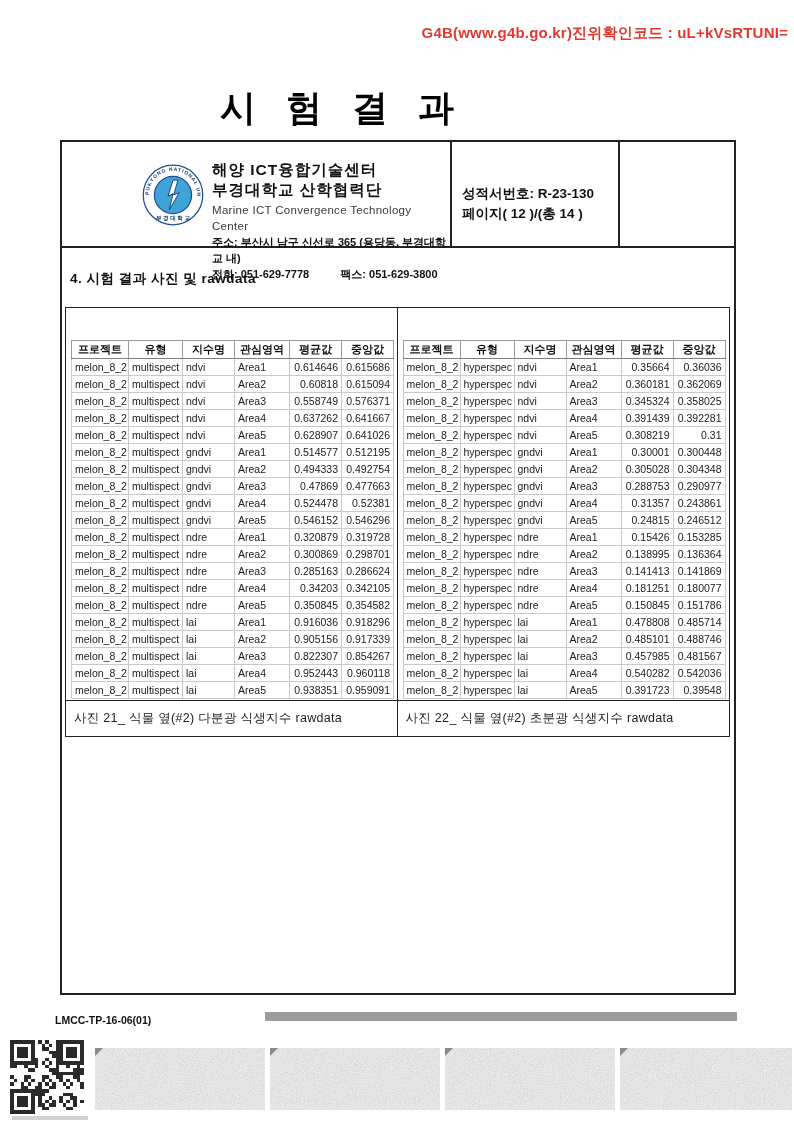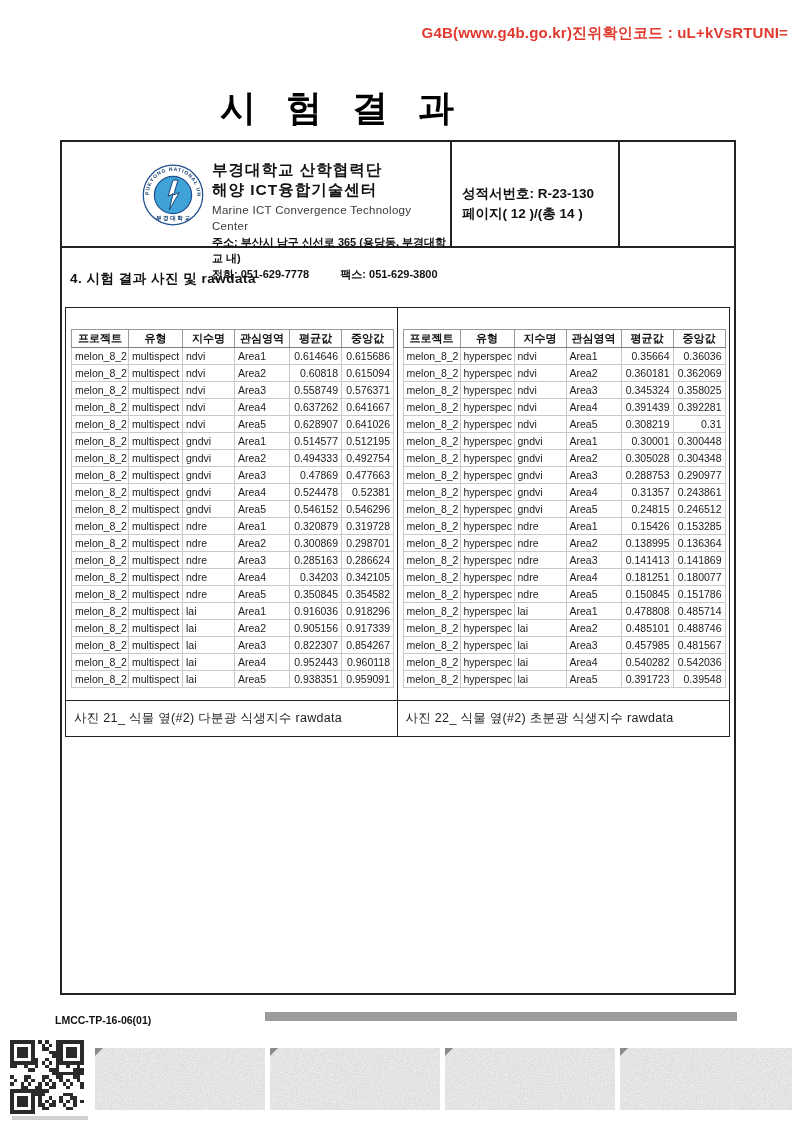--- a/index.html
+++ b/index.html
@@ -42,21 +42,21 @@
     border:1.5px solid #222; display:flex; flex-direction:column; background:#fff; }
   .tb-content { flex:1; display:flex; position:relative; }
   .tb-half { width:50%; position:relative; }
   .tb-half.first { border-right:1.5px solid #222; }
   .tb-captions { height:36px; border-top:1.5px solid #222; display:flex; }
   .tb-cap { width:50%; display:flex; align-items:center; padding-left:8px;
     font-size:12.5px; color:#1c1c1c; letter-spacing:0.3px; }
   .tb-cap.first { border-right:1.5px solid #222; }
 
   
-  table.raw { position:absolute; top:21px; left:5px; width:322px;
+  table.raw { position:absolute; top:32px; left:5px; width:322px;
     border-collapse:collapse; table-layout:fixed; background:#fff;
     font-size:10.5px; border:1px solid #adadad; }
   table.raw th { font-weight:bold; font-size:11px; text-align:center; height:18px;
     border:1px solid #9a9a9a; border-bottom:1.5px solid #7e7e7e; background:#fff;
     overflow:hidden; white-space:nowrap; }
   table.raw td { height:17px; border:1px solid #c9c9c9; padding:0 3px;
     overflow:hidden; white-space:nowrap; color:#1a1a1a; }
   table.raw td.num { text-align:right; }
   table.raw td.txt { text-align:left; padding-right:0; }
 
@@ -104,22 +104,22 @@
         <circle cx="50" cy="50" r="30" fill="none" stroke="#1f4f8f" stroke-width="2"></circle>
         <path d="M50 26 L42 52 L50 48 L44 74 L60 46 L51 50 L58 26 Z" fill="#ffffff" stroke="#123c70" stroke-width="1.5"></path>
         <defs>
             <path id="arcT" d="M 50 50 m -39 0 a 39 39 0 1 1 78 0"></path>
           </defs>
         <text font-size="8" fill="#123c70" font-weight="bold" letter-spacing="1.5">
           <textPath href="#arcT">PUKYONG NATIONAL UNIVERSITY</textPath>
         </text>
         <text x="50" y="90" font-size="9" fill="#123c70" font-weight="bold" text-anchor="middle">부 경 대 학 교</text>
       </svg>
+      <div class="org-kr">해양 ICT융합기술센터</div>
       <div class="org-kr">부경대학교 산학협력단</div>
-      <div class="org-kr">해양 ICT융합기술센터</div>
       <div class="org-en">Marine ICT Convergence Technology Center</div>
       <div class="org-addr">주소: 부산시 남구 신선로 365 (용당동, 부경대학교 내)</div>
       <div class="org-tel">
         <span>전화: 051-629-7778</span>
         <span class="fax">팩스:  051-629-3800</span>
       </div>
     </div>
     <div class="hdr-mid">
       <div class="report-no">성적서번호: R-23-130</div>
       <div class="page-info">페이지( 12 )/(총 14 )</div>

